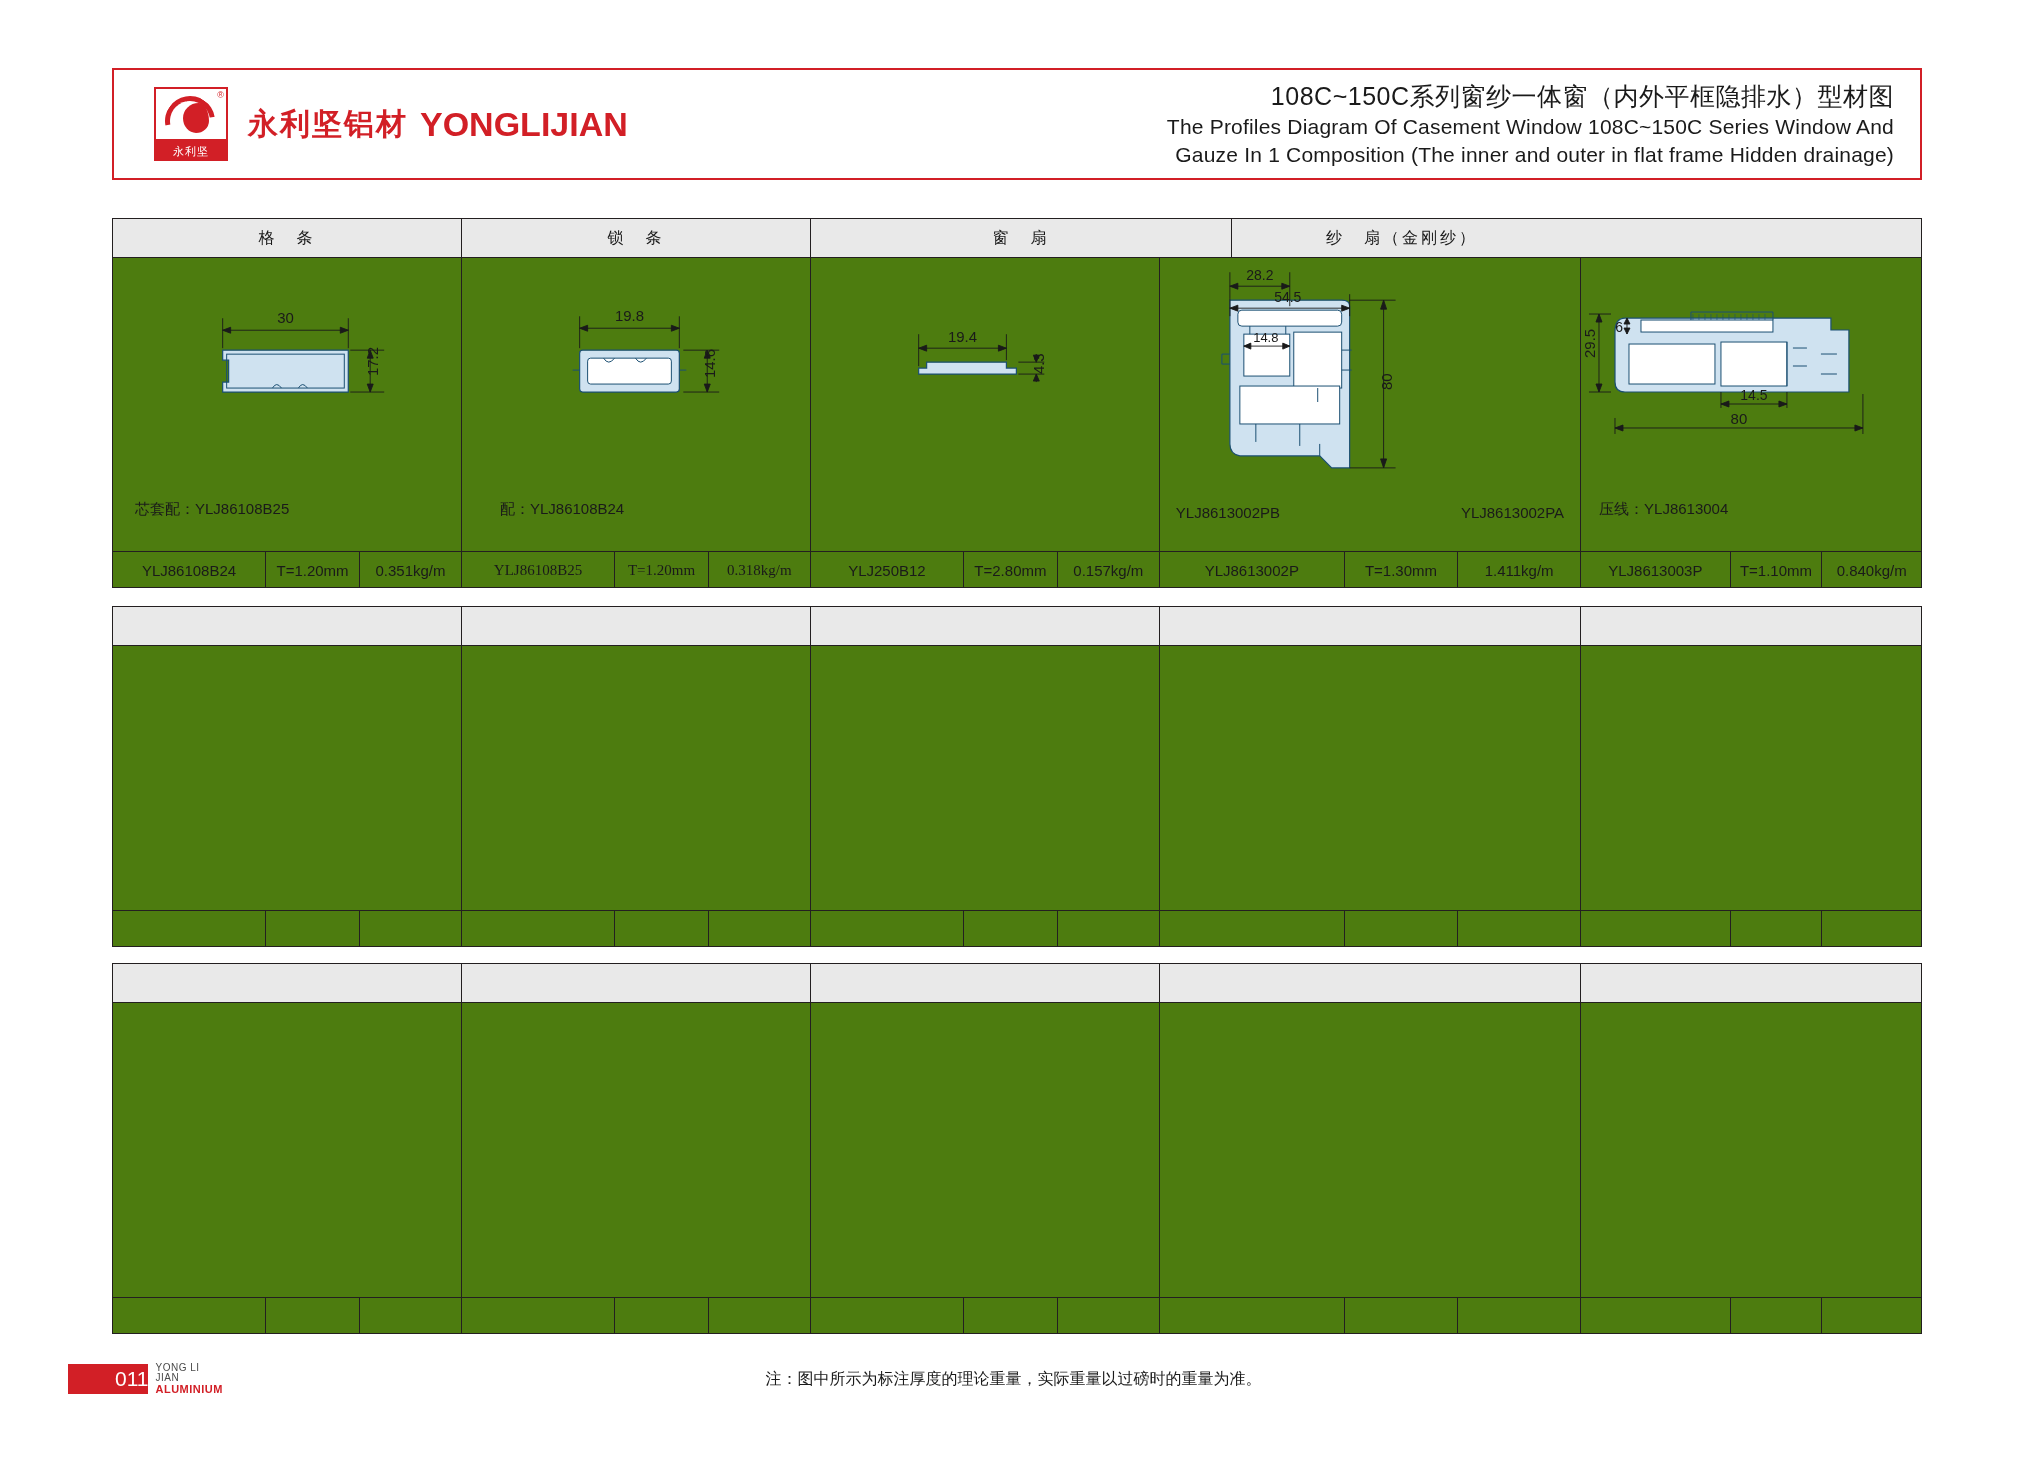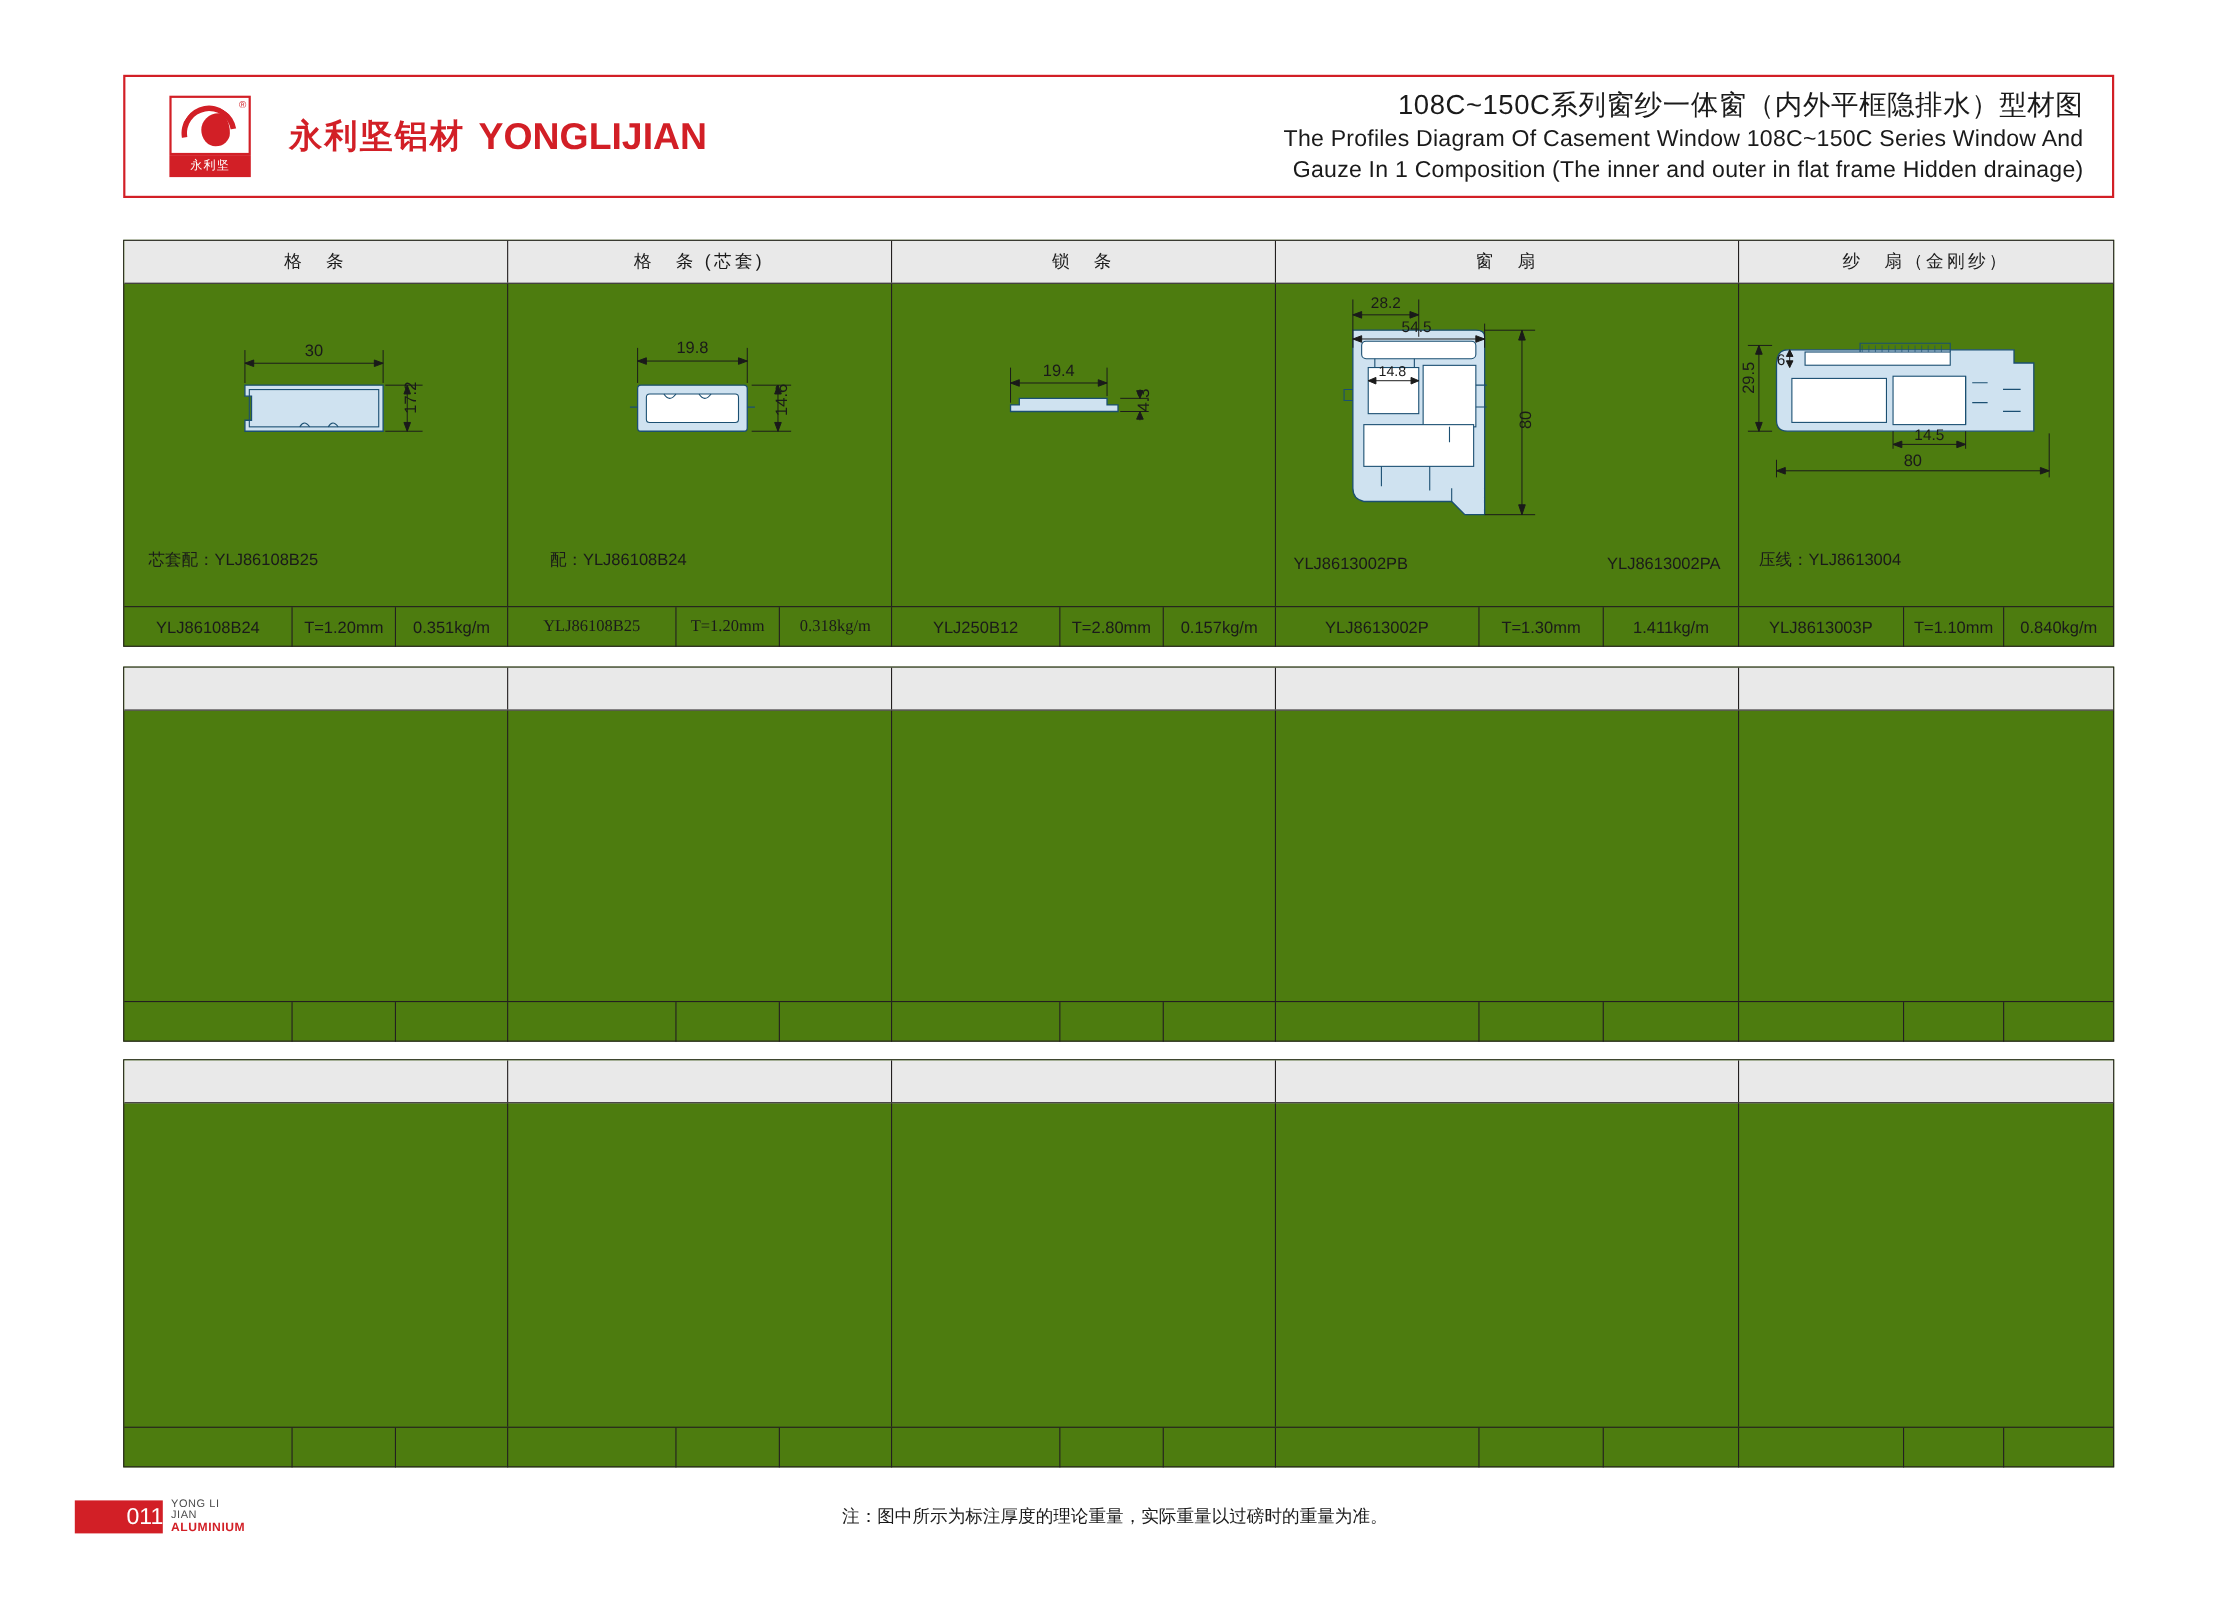--- a/index.html
+++ b/index.html
@@ -86,21 +86,21 @@
     color: #ffffff;
     font-size: 11px;
     line-height: 20px;
     text-align: center;
     letter-spacing: 1px;
   }
   .brand-cn {
     font-size: 30px;
     font-weight: bold;
     color: #d21f26;
-    margin-left: 35px;
+    margin-left: 20px;
     letter-spacing: 2px;
     white-space: nowrap;
   }
   .brand-en {
     font-size: 34px;
     font-weight: bold;
     color: #d21f26;
     margin-left: 12px;
     letter-spacing: 0px;
     white-space: nowrap;
@@ -262,21 +262,20 @@
       <div class="title-cn">108C~150C系列窗纱一体窗（内外平框隐排水）型材图</div>
       <div class="title-en">The Profiles Diagram Of Casement Window 108C~150C Series Window And</div>
       <div class="title-en">Gauze In 1 Composition (The inner and outer in flat frame Hidden drainage)</div>
     </div>
   </div>
 
   <div class="block" style="left:112px; top:218px; width:1810px; height:370px;">
 
     <div class="hdr-row">
       <div class="hdr-cell" style="flex:0 0 19.3%;">格　条</div>
-      <div class="hdr-cell" style="flex:0 0 19.3%;">格　条 (芯套)</div>
       <div class="hdr-cell" style="flex:0 0 19.3%;">锁　条</div>
       <div class="hdr-cell" style="flex:0 0 23.3%;">窗　扇</div>
       <div class="hdr-cell" style="flex:0 0 18.8%;">纱　扇（金刚纱）</div>
     </div>
 
     <div class="body-row" style="height:293px;">
 
       <div class="body-cell" style="flex:0 0 19.3%;">
         <svg class="dwg" viewBox="0 0 349 293">
 

